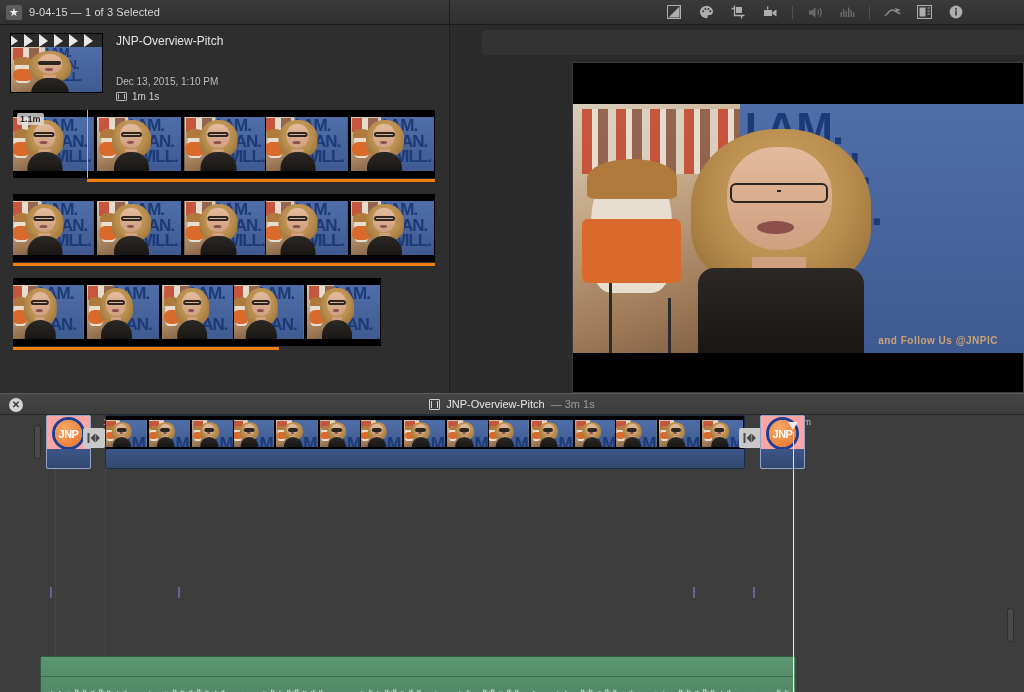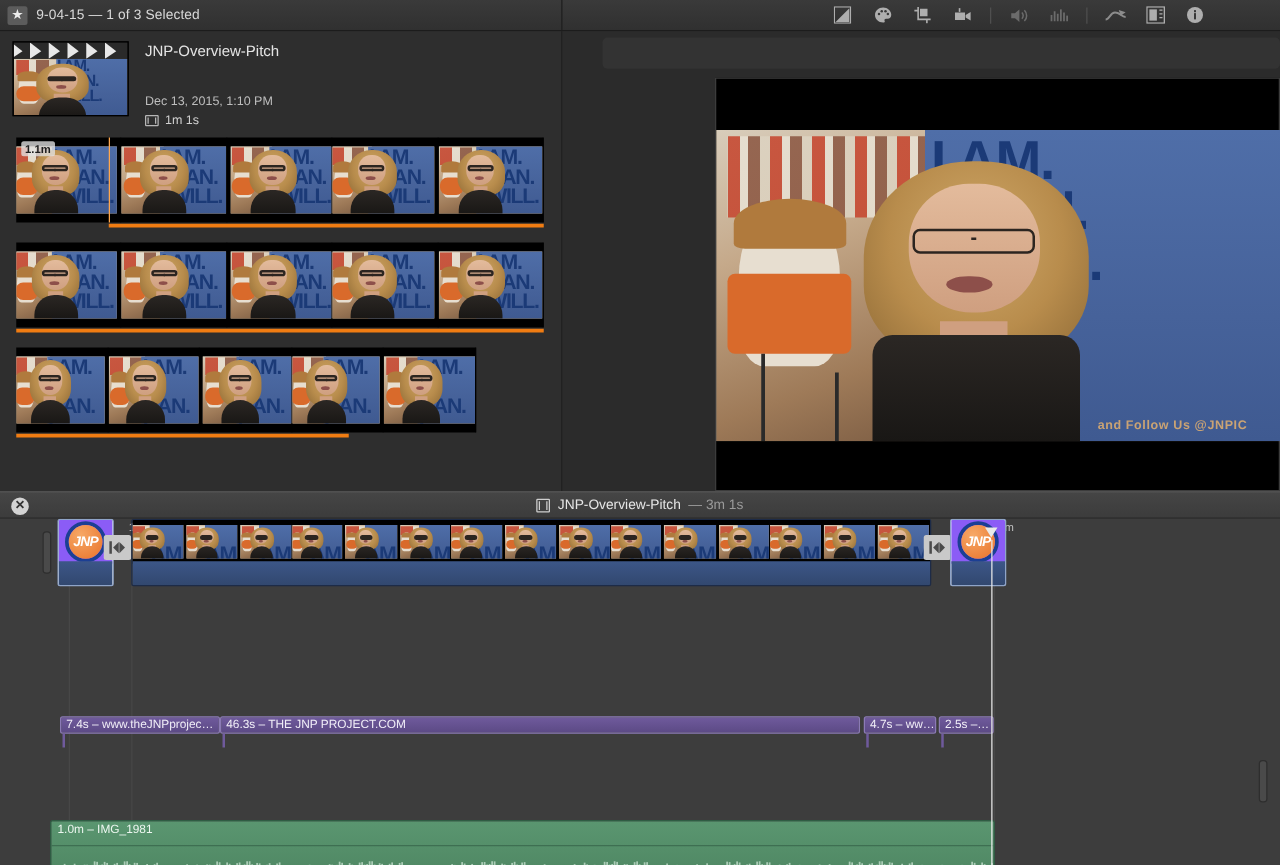--- a/index.html
+++ b/index.html
@@ -179,21 +179,21 @@
   .pconn { position:absolute; top:172px; width:2px; height:11px; background:#6f5a9c; }
   .mclip { position:absolute; top:0; height:54px; border-radius:2px; overflow:hidden;
            border:1px solid #1d2b47; }
   .mclip .vis { position:absolute; left:0; top:0; right:0; height:35px; overflow:hidden; background:#000; }
   .mclip .vis .f { position:absolute; top:0; height:35px; overflow:hidden; border-right:1px solid #000; }
   .mclip .base { position:absolute; left:0; right:0; bottom:0; height:19px;
                  background:linear-gradient(#3c5688,#32486f); }
   .logo-tl { position:absolute; top:0; width:45px; height:54px; background:#fff;
              border:1px solid #8fa4c8; border-radius:2px; overflow:hidden; }
   .logo-tl .top { position:absolute; left:0; top:0; width:100%; height:35px;
-                  display:flex; align-items:center; justify-content:center; background:#8b5cf6;font-style:italic; }
+                  display:flex; align-items:center; justify-content:center; background:#fca5a5; }
   .logo-tl .base { position:absolute; left:0; bottom:0; width:100%; height:19px;
                    background:linear-gradient(#3c5688,#32486f); }
   .mini-ring { position:absolute; width:33px; height:33px; border-radius:50%;
                border:3px solid #1c3f94; top:1px; }
   .mini-disc { position:absolute; width:27px; height:27px; border-radius:50%;
                background:radial-gradient(circle at 35% 30%, #f7a866, #e8722a);
                top:4px; display:flex; align-items:center; justify-content:center; }
   .mini-text { font-size:11px; font-weight:bold; color:#fff; letter-spacing:-.5px; }
   .transition {
     position:absolute; top:13px; width:22px; height:20px; background:#c9c9c9;
@@ -803,26 +803,20 @@
       </div>
 
       <div class="vline" style="left:55px"></div>
       <div class="vline" style="left:105px"></div>
       <div class="vline" style="left:795px"></div>
 
       <div class="playhead" style="left:793px">
         <div class="playhead-head"></div>
       </div>
 
-      <div class="purple-row" style="width:1024px">
-        <div class="pclip" style="left:48px;  width:128px;">7.4s – www.theJNPprojec…</div>
-        <div class="pclip" style="left:176px; width:512px;">46.3s – THE JNP PROJECT.COM</div>
-        <div class="pclip" style="left:691px; width:58px;">4.7s – ww…</div>
-        <div class="pclip" style="left:751px; width:44px;">2.5s –…</div>
-      </div>
       <div class="pconn" style="left:50px"></div>
       <div class="pconn" style="left:178px"></div>
       <div class="pconn" style="left:693px"></div>
       <div class="pconn" style="left:753px"></div>
 
       <div class="handle" style="left:34px"></div>
 
       <div class="logo-tl" style="left:46px">
         <div class="top">
           <div class="mini-ring"></div>
@@ -1207,21 +1201,20 @@
               <span class="mini-text">JNP</span>
             </div>
         </div>
         <div class="base"></div>
       </div>
 
       <div class="scrub-right"></div>
       <div class="right-handle" style="top:193px"></div>
 
       <div class="aclip" style="width:756px">
-        <div class="lbl">1.0m – IMG_1981</div>
         <div class="wavebox">
           <svg width="756" height="24" viewBox="0 0 756 24" preserveAspectRatio="none" id="wave">
               <rect x="0" y="20" width="1.4" height="3" fill="#bcd8c6" opacity="0.85"></rect>
               <rect x="2" y="17.18177070403204" width="1.4" height="5.81822929596796" fill="#bcd8c6" opacity="0.85"></rect>
               <rect x="4" y="17.903833000910932" width="1.4" height="5.096166999089067" fill="#bcd8c6" opacity="0.85"></rect>
               <rect x="6" y="18.942767543344452" width="1.4" height="4.057232456655548" fill="#bcd8c6" opacity="0.85"></rect>
               <rect x="8" y="16.65209794588085" width="1.4" height="6.3479020541191495" fill="#bcd8c6" opacity="0.85"></rect>
               <rect x="10" y="14.110388076996045" width="1.4" height="8.889611923003955" fill="#bcd8c6" opacity="0.85"></rect>
               <rect x="12" y="15.215546489124458" width="1.4" height="7.784453510875542" fill="#bcd8c6" opacity="0.85"></rect>
               <rect x="14" y="17.168996008875382" width="1.4" height="5.831003991124617" fill="#bcd8c6" opacity="0.85"></rect>

